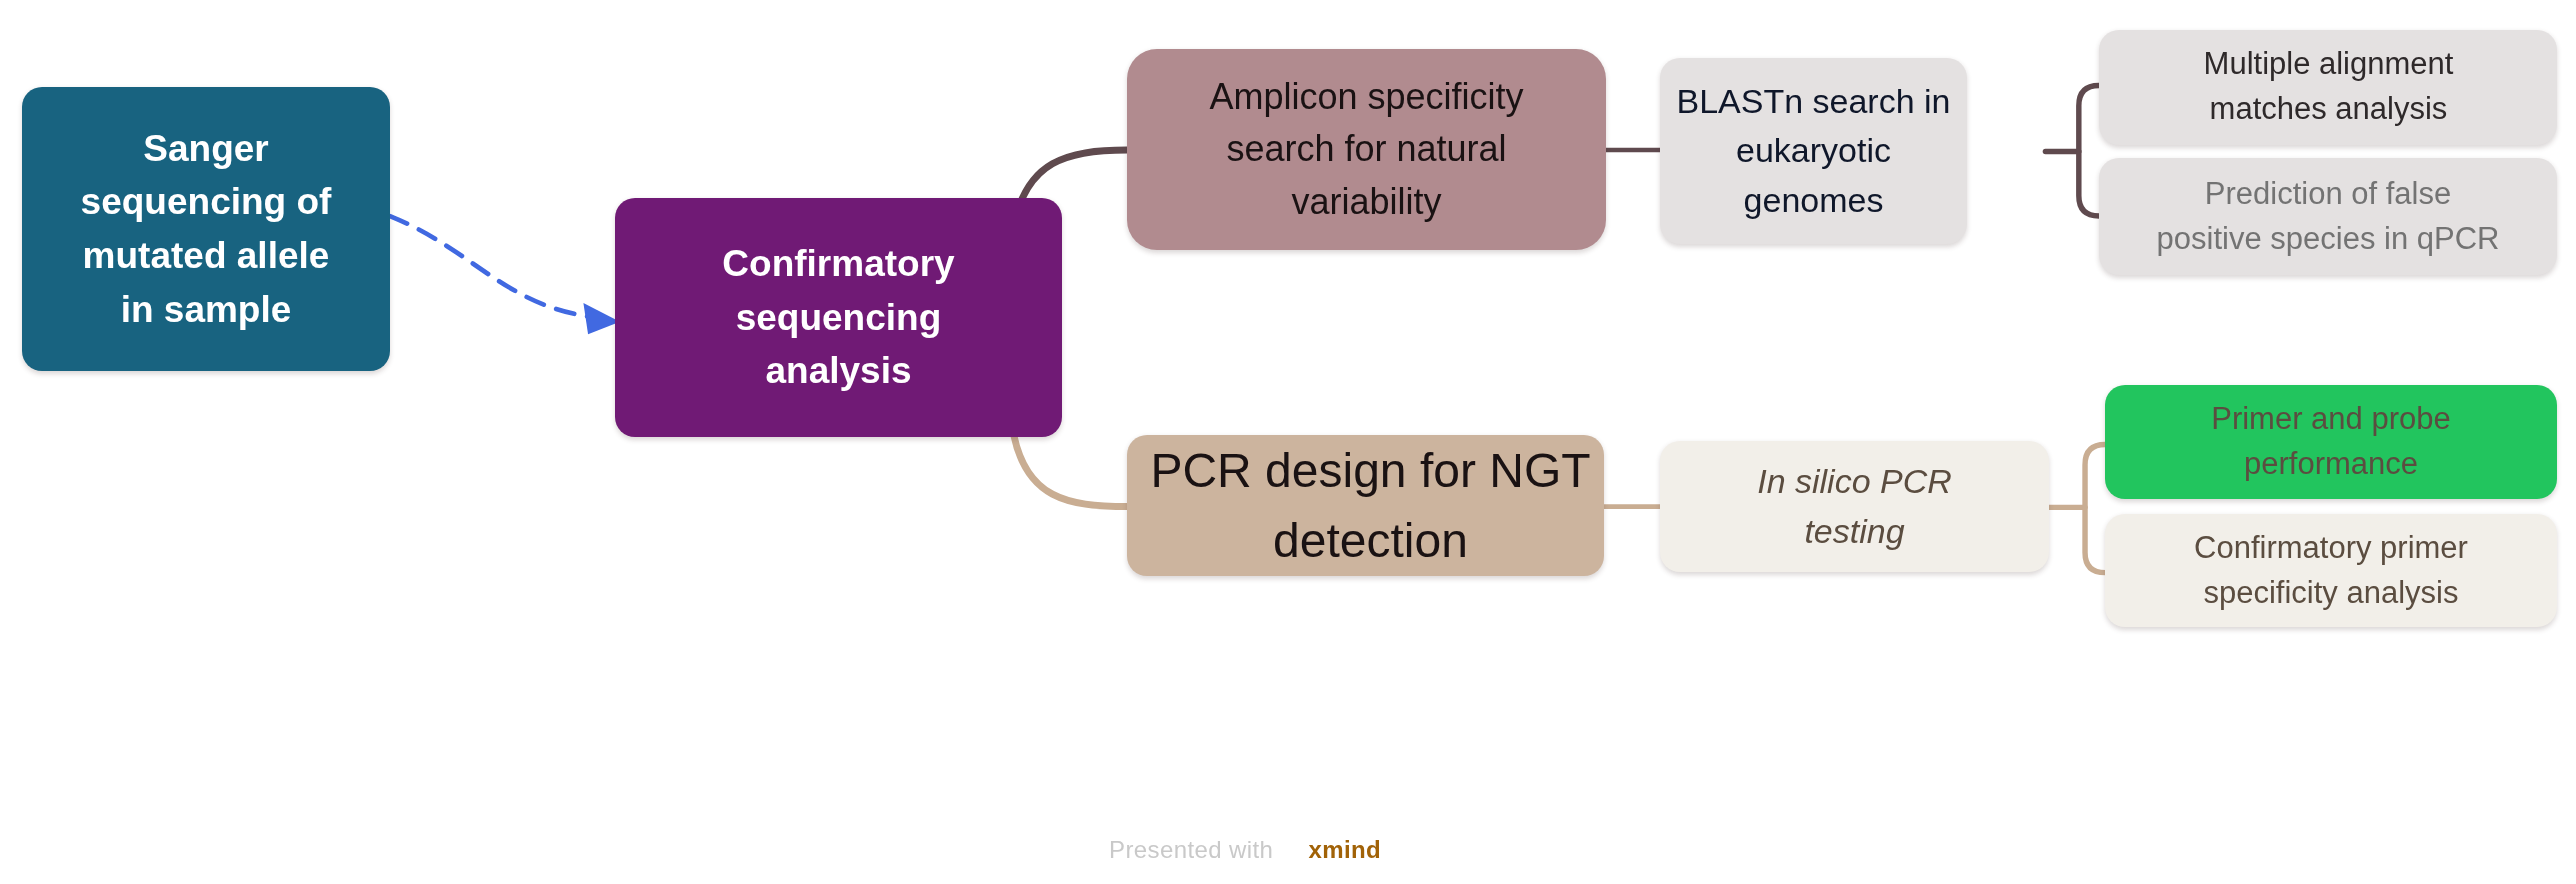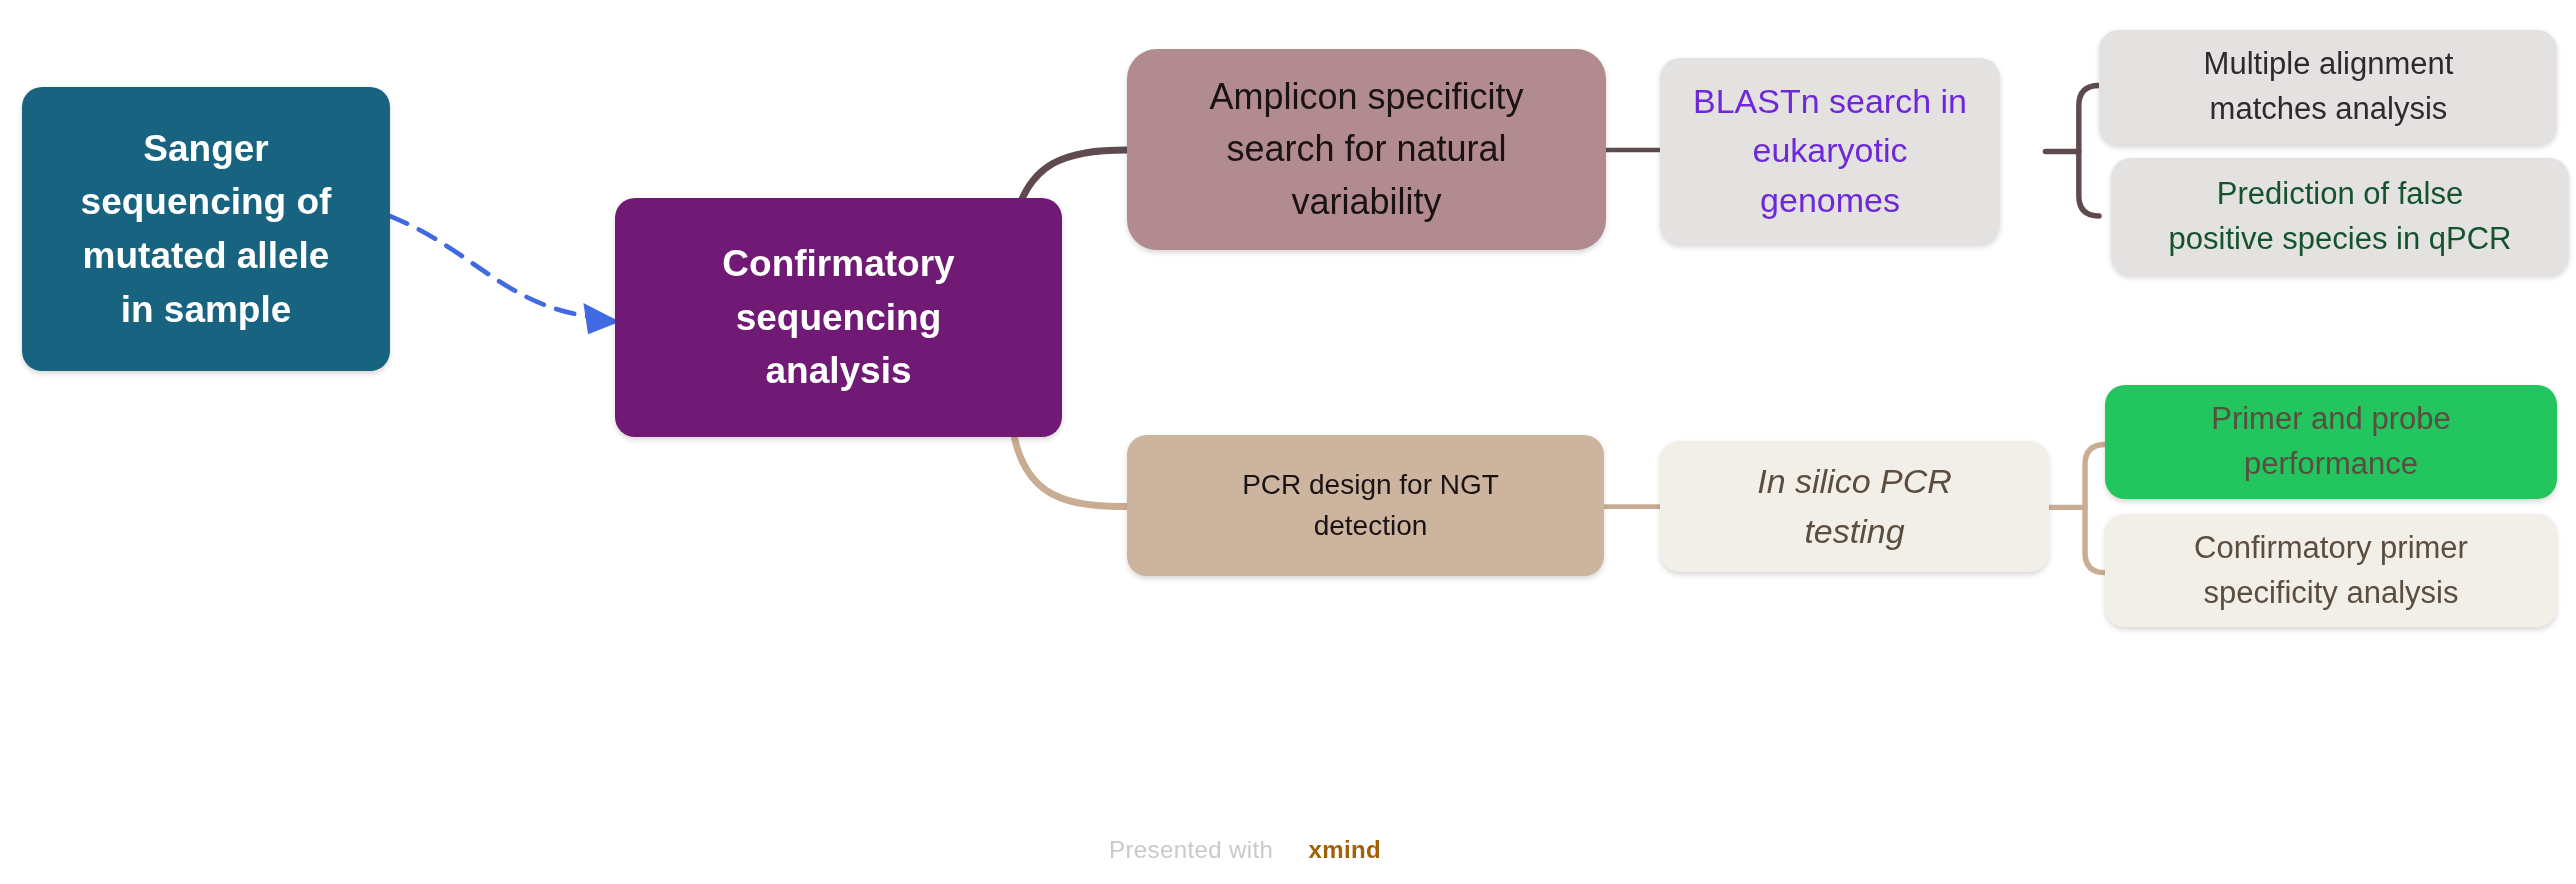--- a/index.html
+++ b/index.html
@@ -61,28 +61,28 @@
       <div class="node" style="left: 22px; top: 87px; width: 368px; height: 284px; background: rgb(24, 99, 128); color: rgb(255, 255, 255); font-size: 37px; font-weight: 600; text-align: center;">Sanger
 sequencing of
 mutated allele
 in sample</div>
       <div class="node" style="left: 615px; top: 198px; width: 447px; height: 239px; background: #701a75; color: rgb(255, 255, 255); font-size: 37px; font-weight: 600;">Confirmatory
 sequencing
 analysis</div>
       <div class="node" style="left: 1127px; top: 49px; width: 479px; height: 201px; background: rgb(177, 139, 143); color: rgb(26, 18, 19); font-size: 36px; font-weight: 500; border-radius: 30px;">Amplicon specificity
 search for natural
 variability</div>
-      <div class="node" style="left: 1660px; top: 58px; width: 340px; height: 186px; background: rgb(228, 225, 225); color: #6d28d9; font-size: 34px; font-weight: 400;">BLASTn search in
+      <div class="node" style="left: 1660px; top: 58px; width: 307px; height: 186px; background: rgb(228, 225, 225); color: #0f172a; font-size: 34px; font-weight: 400;">BLASTn search in
 eukaryotic
 genomes</div>
       <div class="node" style="left: 2099px; top: 29.5px; width: 458px; height: 115px; background: rgb(228, 225, 225); color: rgb(46, 41, 42); font-size: 31px; font-weight: 400; padding-left: 12px;">Multiple alignment
 matches analysis</div>
-      <div class="node" style="left: 2099px; top: 158px; width: 458px; height: 117px; background: rgb(228, 225, 225); color: #14532d; font-size: 31px; font-weight: 400; margin-left: 12px;">Prediction of false
+      <div class="node" style="left: 2099px; top: 158px; width: 458px; height: 117px; background: rgb(228, 225, 225); color: #737373; font-size: 31px; font-weight: 400;">Prediction of false
 positive species in qPCR</div>
-      <div class="node" style="left: 1127px; top: 435px; width: 477px; height: 141px; background: rgb(204, 180, 158); color: rgb(26, 18, 19); font-size: 28px; font-weight: 500; padding-left: 21px;">PCR design for NGT
+      <div class="node" style="left: 1127px; top: 435px; width: 477px; height: 141px; background: rgb(204, 180, 158); color: rgb(26, 18, 19); font-size: 48px; font-weight: 500; padding-left: 21px;">PCR design for NGT
 detection</div>
       <div class="node" style="left: 1660px; top: 441px; width: 389px; height: 131px; background: rgb(242, 239, 233); color: rgb(91, 77, 64); font-size: 34px; font-weight: 400; font-style: italic;">In silico PCR
 testing</div>
       <div class="node" style="left: 2105px; top: 385px; width: 452px; height: 114px; background: #22c55e; color: rgb(91, 77, 64); font-size: 31px; font-weight: 400;">Primer and probe
 performance</div>
       <div class="node" style="left: 2105px; top: 514px; width: 452px; height: 113px; background: rgb(242, 239, 233); color: rgb(91, 77, 64); font-size: 31px; font-weight: 400;">Confirmatory primer
 specificity analysis</div>
     </div>
   <div class="footer"><span>Presented with </span><span class="brand">xmind</span></div>
 </div>

